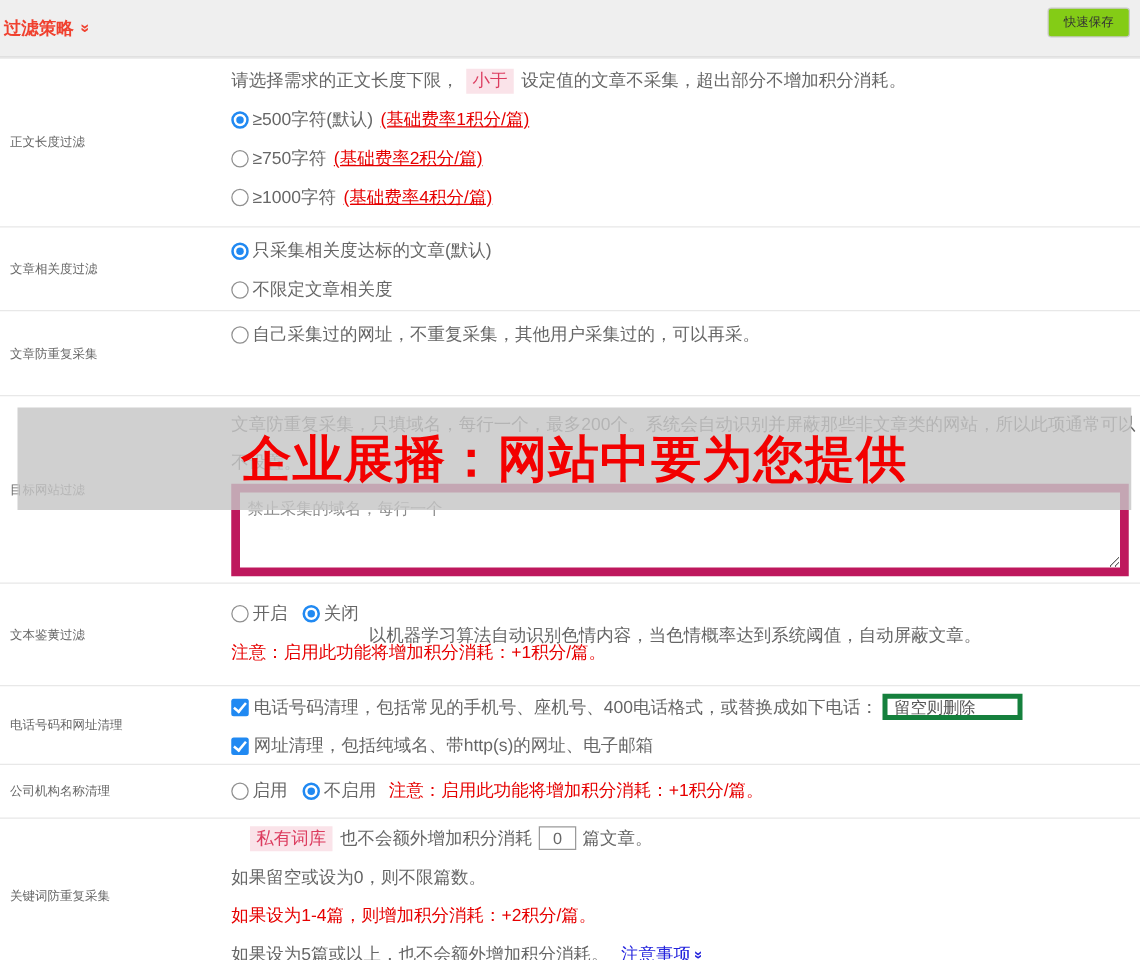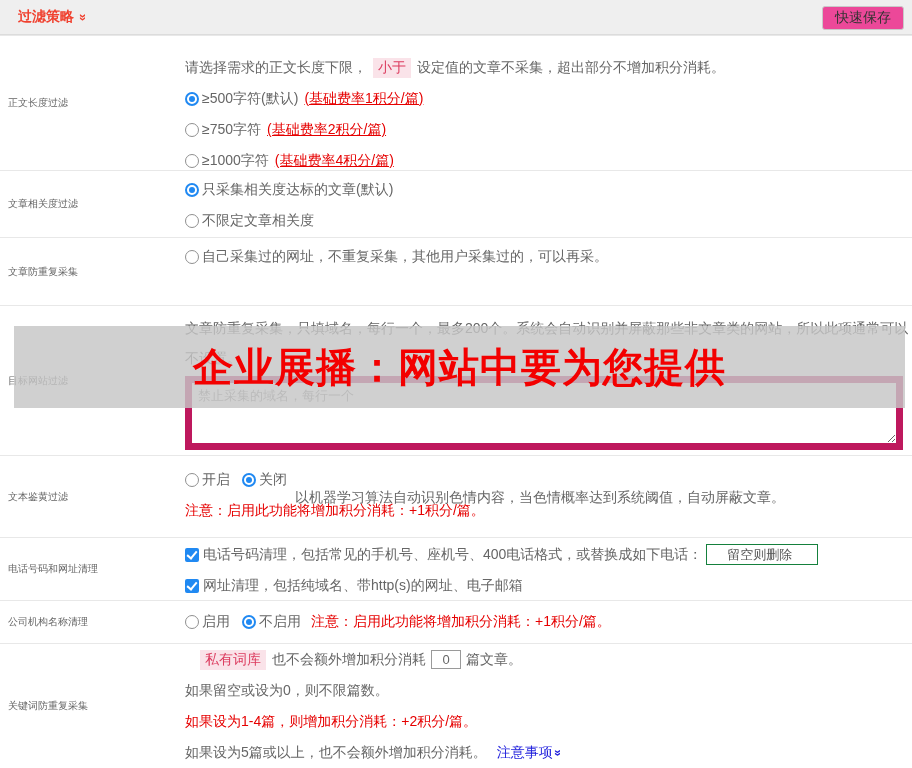--- a/index.html
+++ b/index.html
@@ -1,25 +1,25 @@
 <!DOCTYPE html>
 <html><head>
 <meta charset="utf-8">
 <style>
   * { margin:0; padding:0; box-sizing:border-box; }
   html,body { background:#fff; }
   body { font-family:"Liberation Sans","DejaVu Sans",sans-serif; }
   #page { position:relative; width:912px; height:768px; background:#fff; overflow:hidden; }
 
   
-  .header { position:relative; height:35px; background:#efefef; border-bottom:1px solid #dcdcdc; display:flex; align-items:center; padding-left:18px; }
+  .header { position:relative; height:46px; background:#efefef; border-bottom:1px solid #dcdcdc; display:flex; align-items:center; padding-left:3px; }
   .header-title { color:#f0412f; font-size:14px; font-weight:700; }
   .chev-dbl { display:inline-block; transform:rotate(-90deg); font-size:13px; font-weight:700; margin-left:4px; }
   .header .chev-dbl { color:#f0412f; }
-  .save-btn { position:absolute; right:8px; top:6px; height:24px; padding:0 12px; background:#ec4899; border:1px solid #c9c9c9; border-radius:3px; font-size:14px; color:#333; cursor:pointer; font-family:Liberation Mono, monospace; }
+  .save-btn { position:absolute; right:8px; top:6px; height:24px; padding:0 12px; background:#84cc16; border:1px solid #c9c9c9; border-radius:3px; font-size:10px; color:#333; cursor:pointer; font-family:Liberation Mono, monospace; }
 
   
   .row { display:flex; border-top:1px solid #e8e8e8; }
   .row:first-of-type { border-top:none; }
   .row-label { width:185px; padding-left:8px; display:flex; align-items:center; font-size:10px; color:#666; flex:none; }
   .row-content { flex:1; }
   .line { display:flex; align-items:center; height:31px; font-size:14px; color:#666; white-space:nowrap; }
   .txt { color:#666; }
 
   
@@ -27,29 +27,29 @@
   .radio.checked { border:2px solid #2089f2; }
   .radio.checked::after { content:""; position:absolute; left:2px; top:2px; width:6px; height:6px; border-radius:50%; background:#2089f2; }
   .checkbox { width:14px; height:14px; border-radius:2px; background:#2089f2; display:inline-block; flex:none; margin-right:4px; position:relative; }
   .checkbox::after { content:""; position:absolute; left:4px; top:1px; width:4px; height:8px; border:solid #fff; border-width:0 2px 2px 0; transform:rotate(40deg); }
 
   .fee { color:#e60000; text-decoration:underline; margin-left:6px; }
   .note-red { color:#e60000; }
   .chip { background:#fae3e9; color:#dc3c5f; padding:1px 5px; margin:0 6px; font-size:14px; }
   .gap-r { margin-right:12px; }
 
-  .phone-input { width:112px; height:21px; border:1px solid #15803d; font-size:13px; color:#555; padding:1px 20px; margin-left:4px; font-family:inherit; }
+  .phone-input { width:112px; height:21px; border:4px solid #15803d; font-size:13px; color:#555; padding:1px 5px; margin-left:4px; font-family:inherit; }
   .phone-input::placeholder { color:#555; opacity:1; }
   .count-input { width:30px; height:19px; border:1px solid #9a9a9a; text-align:center; font-size:13px; color:#666; margin:0 5px; font-family:inherit; }
 
   .link { color:#2323dd; cursor:pointer; margin-left:10px; }
   .link .chev-dbl { color:#2323dd; margin-left:1px; font-size:12px; }
 
   
-  .r-length  { height:135px; } .r-length  .row-content { padding-top:16px; }
+  .r-length  { height:135px; } .r-length  .row-content { padding-top:2px; }
   .r-rel     { height:67px;  } .r-rel     .row-content { padding-top:3px; }
   .r-dedup   { height:68px;  } .r-dedup   .row-content { padding-top:3px; }
   .r-sites   { height:150px; } .r-sites   .row-content { padding-top:7px; }
   .r-porn    { height:82px;  } .r-porn    .row-content { padding-top:8px; }
   .r-phone   { height:63px;  } .r-phone   .row-content { padding-top:1px; }
   .r-company { height:43px;  } .r-company .row-content { display:flex; align-items:center; }
   .r-keyword { height:125px; } .r-keyword .row-content { padding-top:0; }
 
   .sites-desc { width:724px; line-height:30px; font-size:14px; color:#666; white-space:normal; }
   .sites-textarea { display:block; width:718px; height:74px; margin-top:3px; border:7px solid #be185d; font-size:13px; color:#888; padding:4px 6px; font-family:inherit; background:#fff; }

